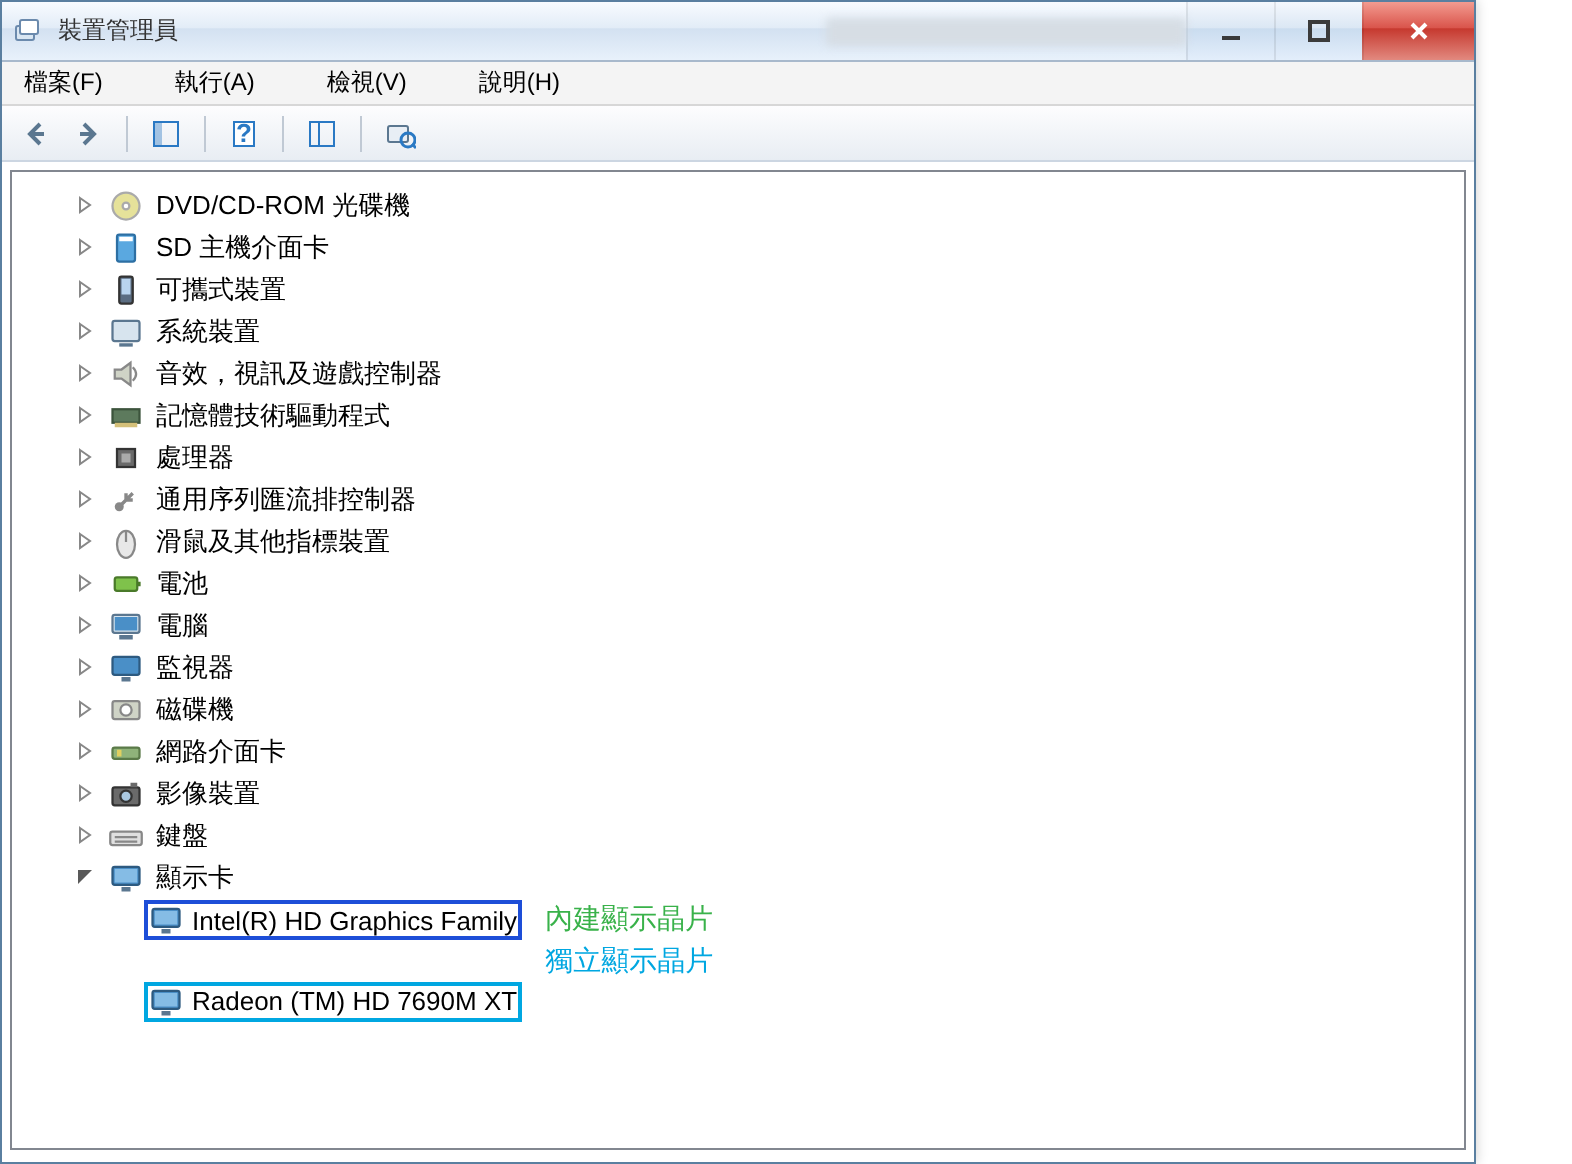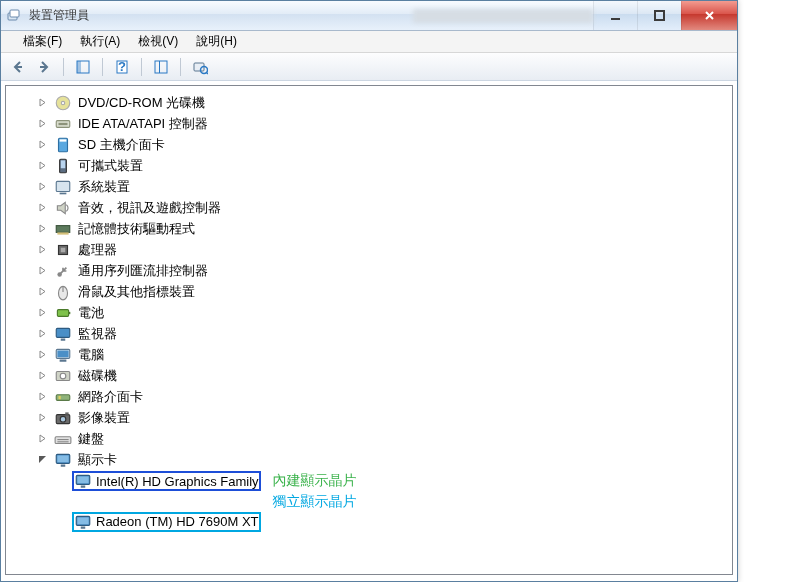--- a/index.html
+++ b/index.html
@@ -11,21 +11,21 @@
 .titlebar { height: 30px; background: linear-gradient(to bottom, #f8fbff, #e2ecf7 45%, #d3e1f1 46%, #e8f1fb); display: flex; align-items: center; border-bottom: 1px solid #a8b9cc; }
 .titlebar .app-icon { width: 16px; height: 16px; margin: 0 6px; }
 .titlebar .title { flex: 1; color: #333; font-size: 12px; }
 .titlebar .blur { display: inline-block; width: 180px; height: 14px; background: #d6dde4; filter: blur(2px); border-radius: 2px; margin-left: 8px; }
 .win-btns { display: flex; height: 100%; }
 .win-btn { width: 44px; display: flex; align-items: center; justify-content: center; border-left: 1px solid rgba(0,0,0,0.08); background: linear-gradient(to bottom,#f4f8fd,#dbe7f4 45%,#cadcef 46%,#e3eefb); }
 .win-btn.close { width: 56px; background: linear-gradient(to bottom,#f39b90,#d9544b 45%,#c6392f 46%,#e2897f); }
 .win-btn svg { width: 13px; height: 13px; }
 
 
-.menubar { height: 22px; background: #f4f4f4; border-bottom: 1px solid #d7d7d7; display: flex; align-items: center; padding: 0 14px; gap: 2px; }
+.menubar { height: 22px; background: #f4f4f4; border-bottom: 1px solid #d7d7d7; display: flex; align-items: center; padding: 0 3px; gap: 20px; }
 .menu-item { padding: 2px 8px; font-size: 12px; cursor: default; }
 
 
 .toolbar { height: 28px; background: linear-gradient(to bottom,#fdfdfe,#e8edf3); border-bottom: 1px solid #ccd6e2; display: flex; align-items: center; padding: 0 6px; gap: 4px; }
 .tool-sep { width: 1px; height: 18px; background: #c0c9d4; margin: 0 4px; }
 .tool-btn { width: 22px; height: 22px; display: flex; align-items: center; justify-content: center; cursor: default; border-radius: 2px; }
 .tool-btn svg { width: 16px; height: 16px; }
 
 
 .tree-wrap { flex: 1; padding: 4px 4px 6px 4px; display: flex; }
@@ -148,34 +148,20 @@
           <span class="label">DVD/CD-ROM 光碟機</span>
         </div>
         <div class="node">
           <span class="expander">
             <svg viewBox="0 0 9 9">
               <path d="M2 1 L7 4.5 L2 8 Z" fill="none" stroke="#888"></path>
             </svg>
           </span>
           <span class="dev-icon">
             <svg viewBox="0 0 16 16">
-              <rect x="2" y="5" width="12" height="6" rx="1" fill="#d9ddce" stroke="#8c927a"></rect>
-              <rect x="4" y="7" width="8" height="2" fill="#8c927a"></rect>
-            </svg>
-          </span>
-          <span class="label">IDE ATA/ATAPI 控制器</span>
-        </div>
-        <div class="node">
-          <span class="expander">
-            <svg viewBox="0 0 9 9">
-              <path d="M2 1 L7 4.5 L2 8 Z" fill="none" stroke="#888"></path>
-            </svg>
-          </span>
-          <span class="dev-icon">
-            <svg viewBox="0 0 16 16">
               <rect x="4" y="2" width="8" height="12" rx="1" fill="#5aa8e0" stroke="#2d6fa3"></rect>
               <rect x="5" y="3" width="6" height="2" fill="#fff"></rect>
             </svg>
           </span>
           <span class="label">SD 主機介面卡</span>
         </div>
         <div class="node">
           <span class="expander">
             <svg viewBox="0 0 9 9">
               <path d="M2 1 L7 4.5 L2 8 Z" fill="none" stroke="#888"></path>
@@ -279,49 +265,49 @@
               <path d="M2 1 L7 4.5 L2 8 Z" fill="none" stroke="#888"></path>
             </svg>
           </span>
           <span class="dev-icon">
             <svg viewBox="0 0 16 16">
               <rect x="3" y="5" width="10" height="6" rx="1" fill="#7fc24b" stroke="#4a7a2a"></rect>
               <rect x="13" y="7" width="1.5" height="2" fill="#4a7a2a"></rect>
             </svg>
           </span>
           <span class="label">電池</span>
-        </div>
-        <div class="node">
-          <span class="expander">
-            <svg viewBox="0 0 9 9">
-              <path d="M2 1 L7 4.5 L2 8 Z" fill="none" stroke="#888"></path>
-            </svg>
-          </span>
-          <span class="dev-icon">
-            <svg viewBox="0 0 16 16">
-              <rect x="2" y="3" width="12" height="8" rx="1" fill="#4a8fc7" stroke="#2d5a80"></rect>
-              <rect x="6" y="12" width="4" height="2" fill="#5b7790"></rect>
-            </svg>
-          </span>
-          <span class="label">監視器</span>
         </div>
         <div class="node">
           <span class="expander">
             <svg viewBox="0 0 9 9">
               <path d="M2 1 L7 4.5 L2 8 Z" fill="none" stroke="#888"></path>
             </svg>
           </span>
           <span class="dev-icon">
             <svg viewBox="0 0 16 16">
               <rect x="2" y="3" width="12" height="8" rx="1" fill="#d7e4ee" stroke="#5b7790"></rect>
               <rect x="3" y="4" width="10" height="6" fill="#4a8fc7"></rect>
               <rect x="5" y="12" width="6" height="2" fill="#5b7790"></rect>
             </svg>
           </span>
           <span class="label">電腦</span>
+        </div>
+        <div class="node">
+          <span class="expander">
+            <svg viewBox="0 0 9 9">
+              <path d="M2 1 L7 4.5 L2 8 Z" fill="none" stroke="#888"></path>
+            </svg>
+          </span>
+          <span class="dev-icon">
+            <svg viewBox="0 0 16 16">
+              <rect x="2" y="3" width="12" height="8" rx="1" fill="#4a8fc7" stroke="#2d5a80"></rect>
+              <rect x="6" y="12" width="4" height="2" fill="#5b7790"></rect>
+            </svg>
+          </span>
+          <span class="label">監視器</span>
         </div>
         <div class="node">
           <span class="expander">
             <svg viewBox="0 0 9 9">
               <path d="M2 1 L7 4.5 L2 8 Z" fill="none" stroke="#888"></path>
             </svg>
           </span>
           <span class="dev-icon">
             <svg viewBox="0 0 16 16">
               <rect x="2" y="4" width="12" height="8" rx="1" fill="#cfd3c6" stroke="#888"></rect>

